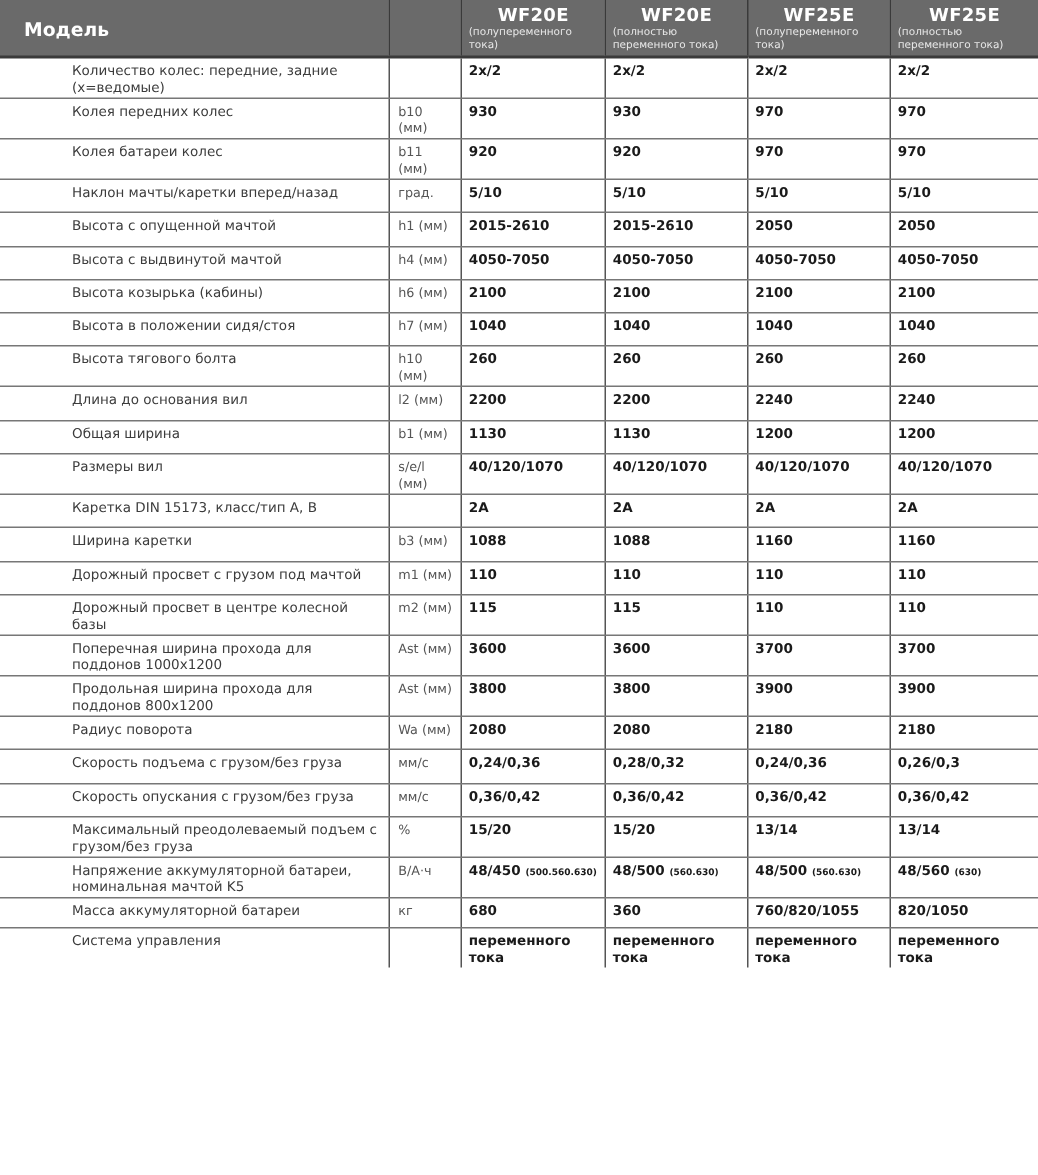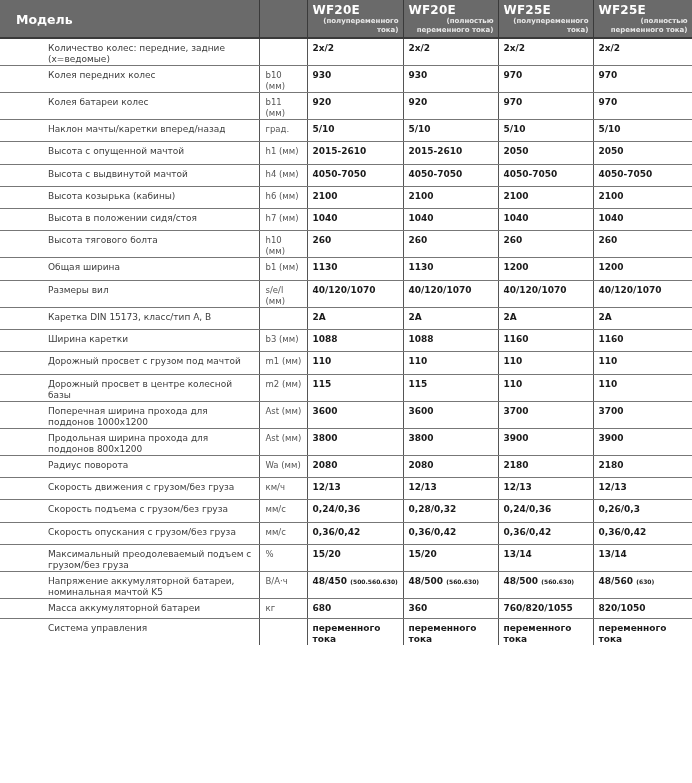--- a/index.html
+++ b/index.html
@@ -26,22 +26,22 @@
     padding: 3px 4px 2px 5px;
     height: 37px;
     box-sizing: border-box;
   }
   thead th.model-title {
     vertical-align: middle;
     font-size: 12.5px;
     font-weight: bold;
     padding-left: 16px;
   }
-  thead th .mname { display: block; font-size: 12px; font-weight: bold; line-height: 14px; letter-spacing: 0.2px; }
-  thead th .msub  { display: block; font-size: 7px; font-weight: bold; line-height: 9px; color: #e8e8e8; text-align: right; }
+  thead th .mname { display: block; font-size: 12px; font-weight: bold; line-height: 14px; letter-spacing: 0.2px; text-align: center; }
+  thead th .msub  { display: block; font-size: 7px; font-weight: normal; line-height: 9px; color: #e8e8e8; }
   tbody td {
     border-right: 1px solid #555555;
     border-bottom: 1px solid #777777;
     font-size: 9px;
     color: #333333;
     padding: 4px 4px 0 5px;
     vertical-align: top;
     height: 22.3px;
     box-sizing: border-box;
     line-height: 11px;
@@ -155,20 +155,28 @@
       </tr>
       <tr>
         <td class="param">Высота тягового болта</td>
         <td class="unit">h10 (мм)</td>
         <td class="val"><span>260</span></td>
         <td class="val"><span>260</span></td>
         <td class="val"><span>260</span></td>
         <td class="val"><span>260</span></td>
       </tr>
       <tr>
+        <td class="param">Длина до основания вил</td>
+        <td class="unit">l2 (мм)</td>
+        <td class="val"><span>2200</span></td>
+        <td class="val"><span>2200</span></td>
+        <td class="val"><span>2240</span></td>
+        <td class="val"><span>2240</span></td>
+      </tr>
+      <tr>
         <td class="param">Общая ширина</td>
         <td class="unit">b1 (мм)</td>
         <td class="val"><span>1130</span></td>
         <td class="val"><span>1130</span></td>
         <td class="val"><span>1200</span></td>
         <td class="val"><span>1200</span></td>
       </tr>
       <tr>
         <td class="param">Размеры вил</td>
         <td class="unit">s/e/l (мм)</td>
@@ -227,28 +235,20 @@
       </tr>
       <tr>
         <td class="param">Радиус поворота</td>
         <td class="unit">Wa (мм)</td>
         <td class="val"><span>2080</span></td>
         <td class="val"><span>2080</span></td>
         <td class="val"><span>2180</span></td>
         <td class="val"><span>2180</span></td>
       </tr>
       <tr>
-        <td class="param">Скорость движения с грузом/без груза</td>
-        <td class="unit">км/ч</td>
-        <td class="val"><span>12/13</span></td>
-        <td class="val"><span>12/13</span></td>
-        <td class="val"><span>12/13</span></td>
-        <td class="val"><span>12/13</span></td>
-      </tr>
-      <tr>
         <td class="param">Скорость подъема с грузом/без груза</td>
         <td class="unit">мм/с</td>
         <td class="val"><span>0,24/0,36</span></td>
         <td class="val"><span>0,28/0,32</span></td>
         <td class="val"><span>0,24/0,36</span></td>
         <td class="val"><span>0,26/0,3</span></td>
       </tr>
       <tr>
         <td class="param">Скорость опускания с грузом/без груза</td>
         <td class="unit">мм/с</td>

